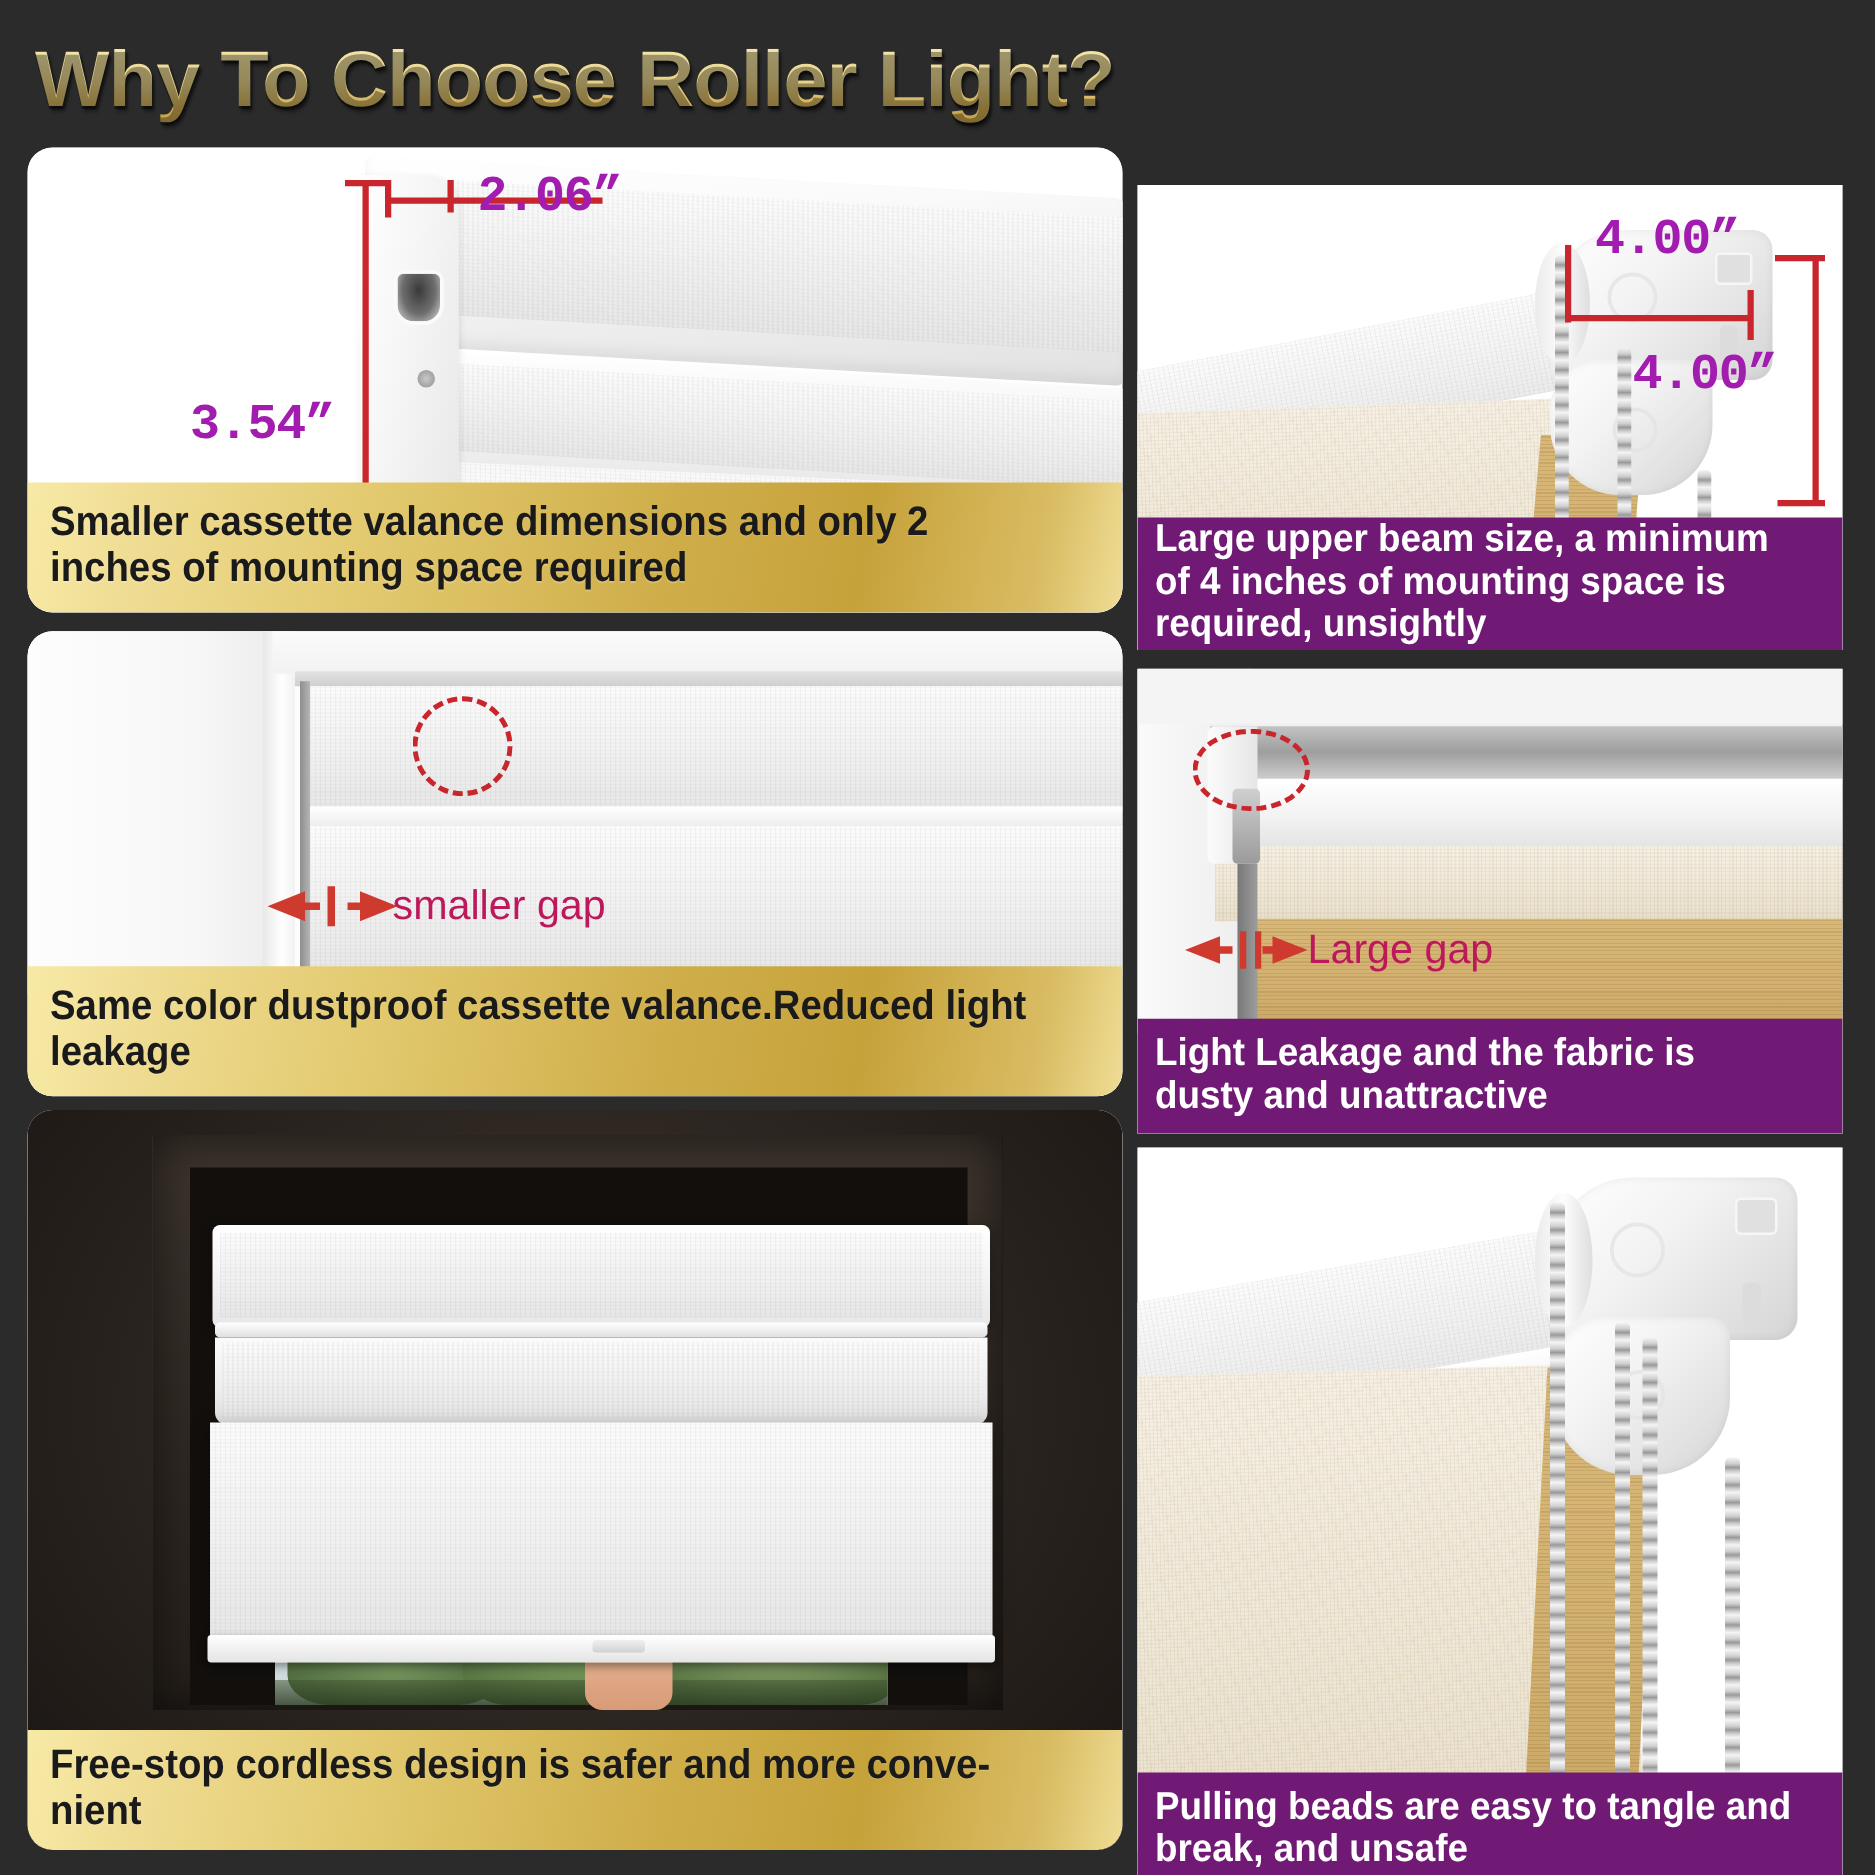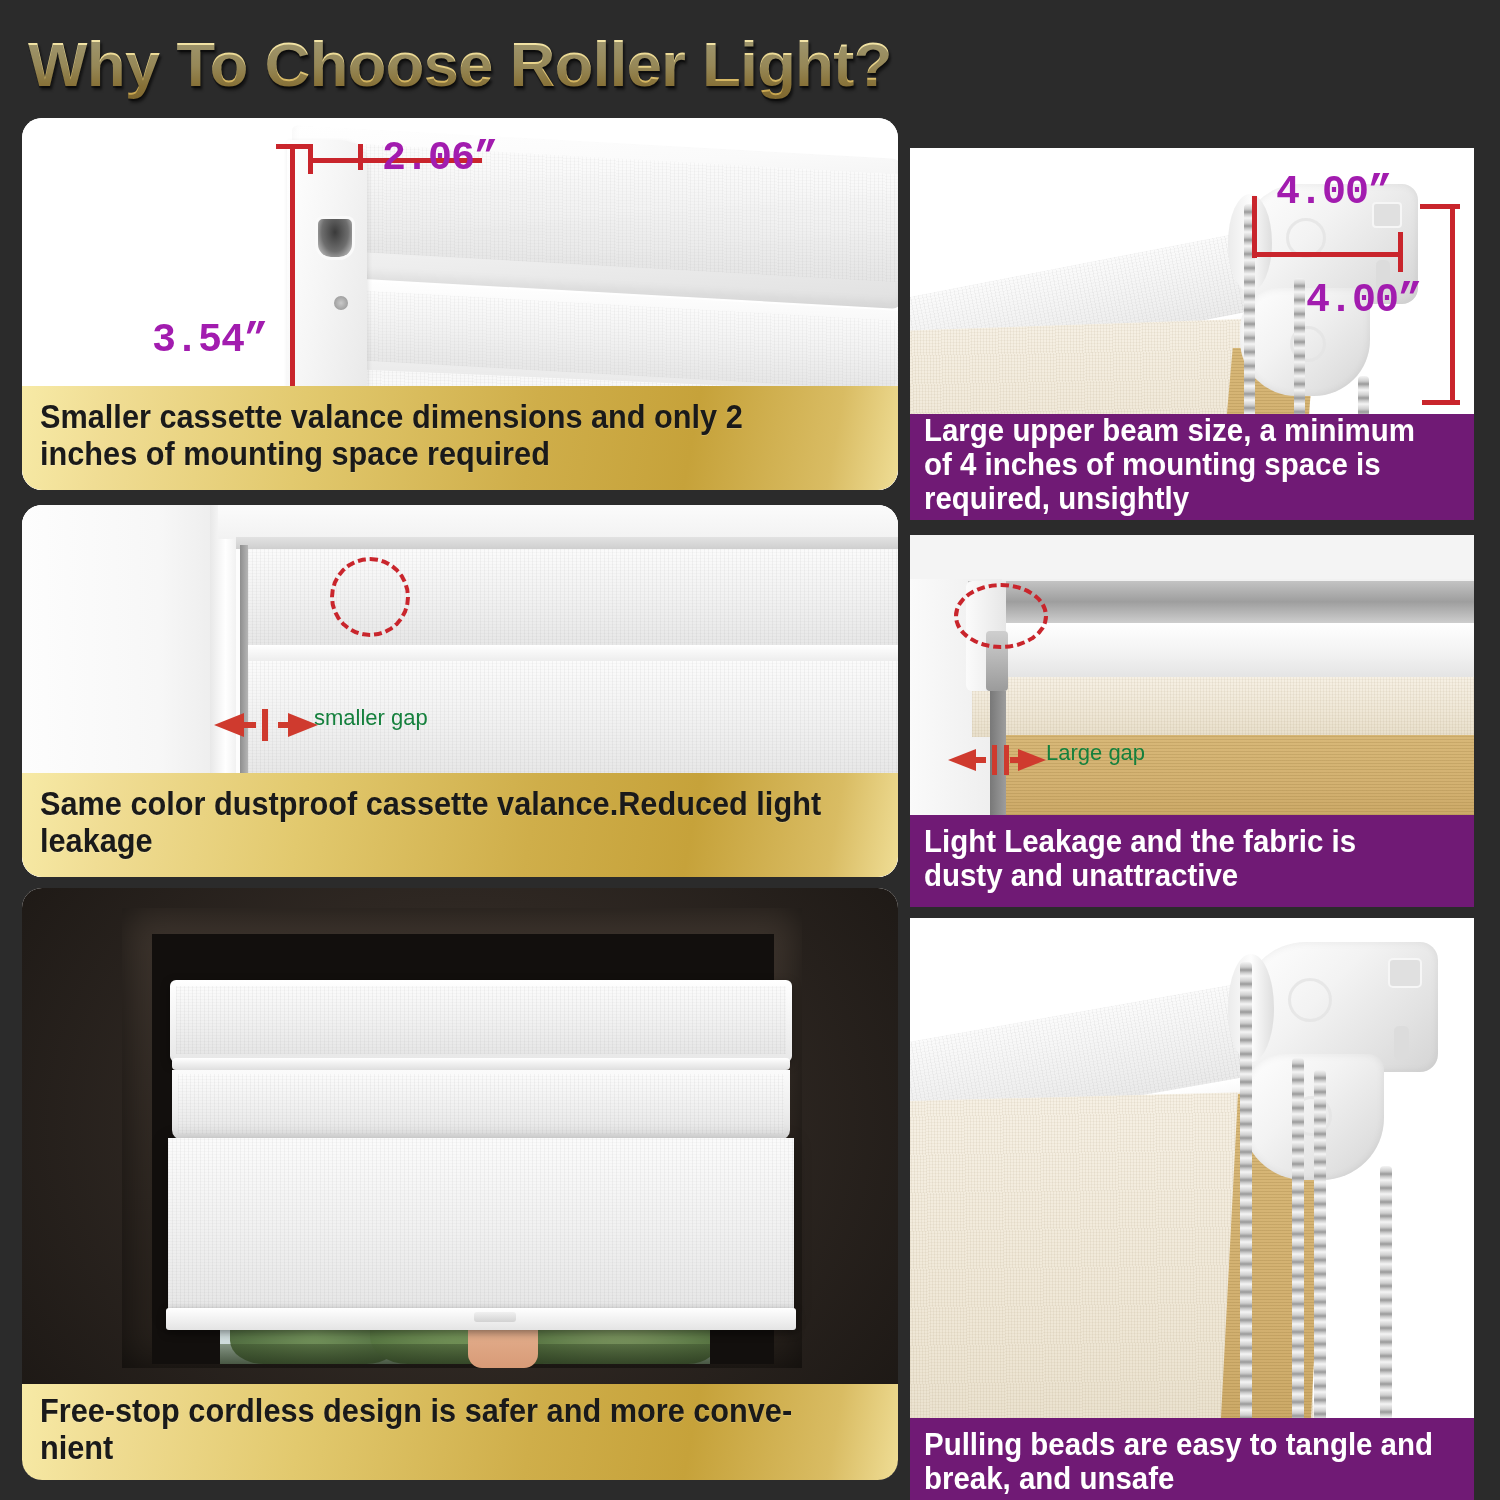--- a/index.html
+++ b/index.html
@@ -124,22 +124,22 @@
     color: #a21caf;
     font-weight: bold;
     z-index: 5;
     white-space: nowrap;
     font-family: Liberation Mono, monospace;
   }
   .meas-lbl { font-size: 40px; letter-spacing: -1px; }
   .rline { position: absolute; background: #c9252c; z-index: 5; }
   .gap-lbl {
     position: absolute;
-    color: #15803d;
-    font-size: 22px;
+    color: #be185d;
+    font-size: 33px;
     font-weight: normal;
     z-index: 7;
     white-space: nowrap;
   }
   .dashcircle {
     position: absolute;
     border: 4px dashed #c9252c;
     border-radius: 50%;
     z-index: 7;
   }

